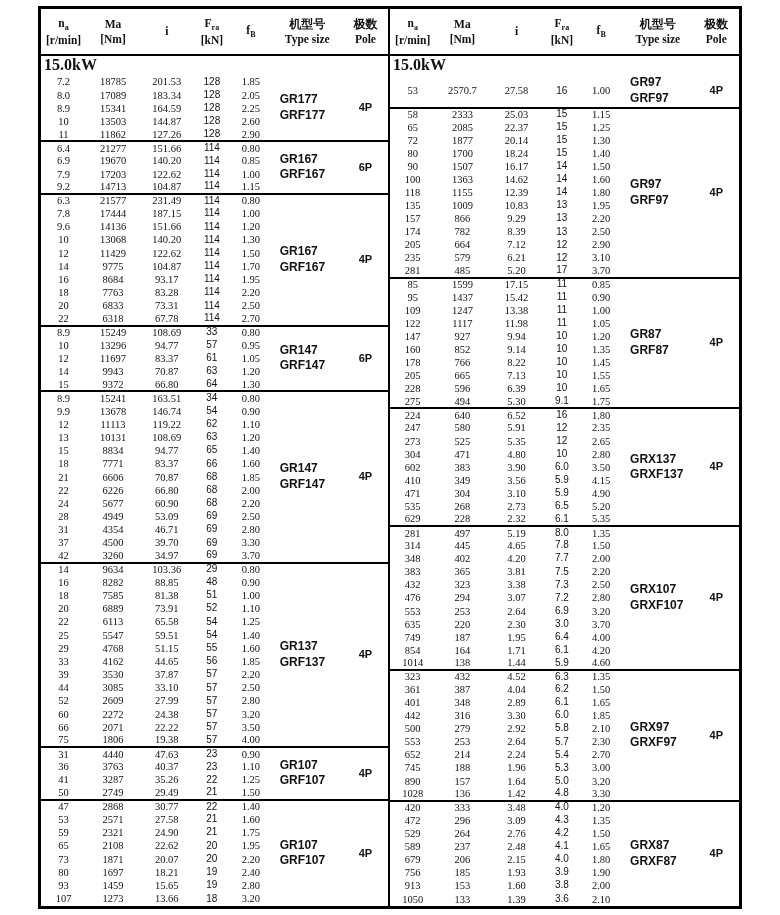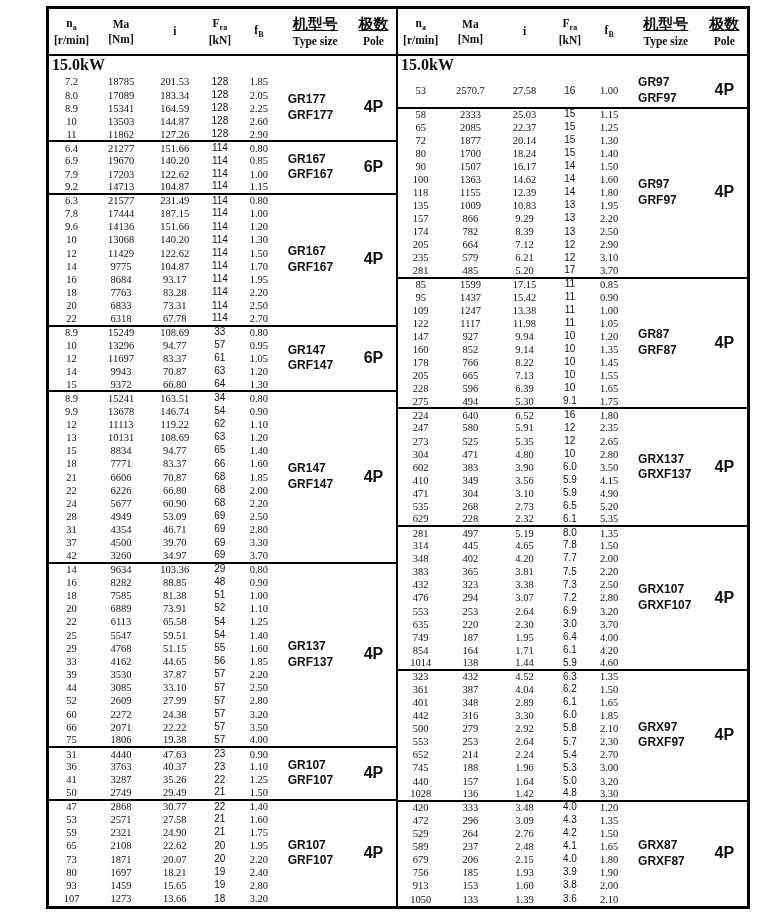--- a/index.html
+++ b/index.html
@@ -2,53 +2,53 @@
 <html><head>
 <meta charset="utf-8">
 <style>
   * { margin:0; padding:0; box-sizing:border-box; }
   html,body { background:#e8e8e8; }
   .sheet {
     width:780px; height:915px; background:#ffffff; position:relative;
     font-family:"Liberation Serif", serif; color:#111;
   }
   .table-box {
-    position:absolute; left:46px; top:6px; width:704px; height:903px;
+    position:absolute; left:38px; top:6px; width:704px; height:903px;
     border:3px solid #000; display:flex;
   }
   .half { width:50%; height:100%; }
   .half.left { border-right:2px solid #000; }
   table { width:100%; height:100%; border-collapse:collapse; table-layout:fixed; }
   thead th {
     border-bottom:2px solid #000; height:46px; vertical-align:middle;
     font-family:"Liberation Serif", serif; font-weight:bold; font-size:11.5px;
     text-align:center; padding:0;
   }
   thead th .h1 { line-height:1.25; }
   thead th .h2 { line-height:1.25; }
   thead th sub { font-size:8px; }
-  th.cjk .h1 { font-size:15px;text-decoration:underline; }
+  th.cjk .h1 { font-size:12px; }
   tr.section-row td {
     font-size:16px; font-weight:bold; text-align:left; padding:1px 16px 1px 3px;
     height:20px; font-family:"Liberation Serif", serif;
   }
   tbody td {
     font-size:10.5px; text-align:center; vertical-align:middle;
     height:13px; line-height:1.05; padding:0;
     font-family:"Liberation Serif", serif;
   }
   tbody td.c3 { font-family:"Liberation Sans", sans-serif; font-size:10px; }
   td.type-cell {
     text-align:left; padding-left:8px; vertical-align:middle;
     font-family:"Liberation Sans", sans-serif; font-weight:bold; font-size:12px;
   }
   td.type-cell div { line-height:1.3; }
   td.pole-cell {
     vertical-align:middle; font-family:"Liberation Sans", sans-serif;
-    font-weight:bold; font-size:16px; 
+    font-weight:bold; font-size:11px; 
   }
   tr.group-start td { border-top:2px solid #000; }
   tr.tall-row td { height:27px; }
 </style>
 </head>
 <body>
 
 <div class="sheet">
   <div class="table-box">
     <div class="half left">
@@ -1013,21 +1013,21 @@
               <td class="c4">2.70</td>
             </tr>
             <tr>
               <td class="c0">745</td>
               <td class="c1">188</td>
               <td class="c2">1.96</td>
               <td class="c3">5.3</td>
               <td class="c4">3.00</td>
             </tr>
             <tr>
-              <td class="c0">440</td>
+              <td class="c0">890</td>
               <td class="c1">157</td>
               <td class="c2">1.64</td>
               <td class="c3">5.0</td>
               <td class="c4">3.20</td>
             </tr>
             <tr>
               <td class="c0">1028</td>
               <td class="c1">136</td>
               <td class="c2">1.42</td>
               <td class="c3">4.8</td>

